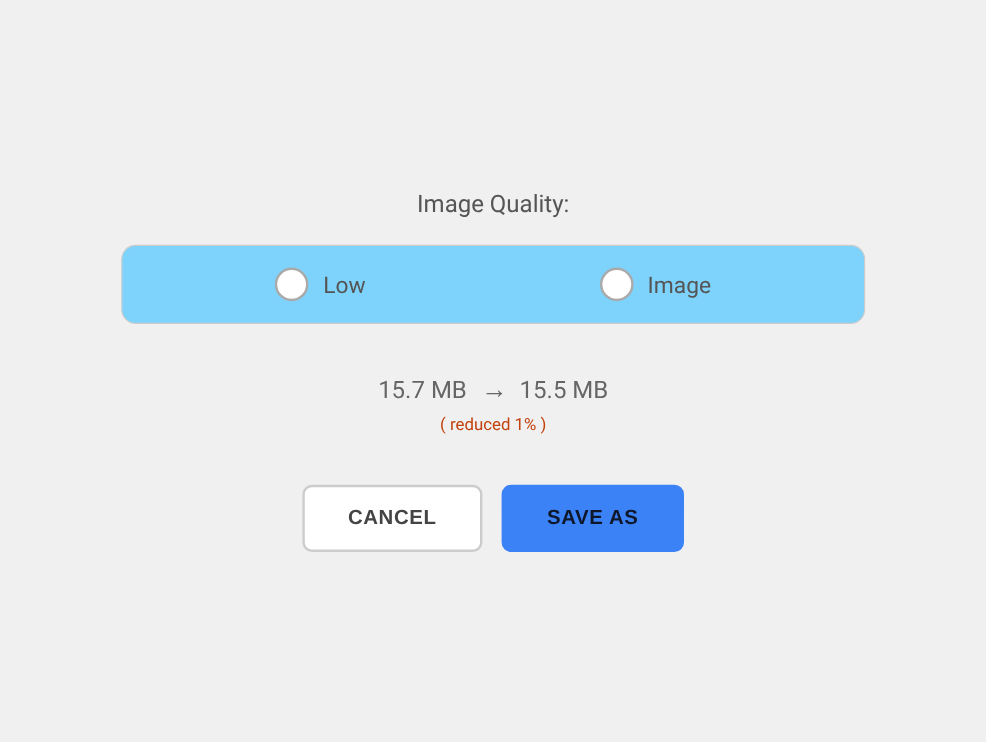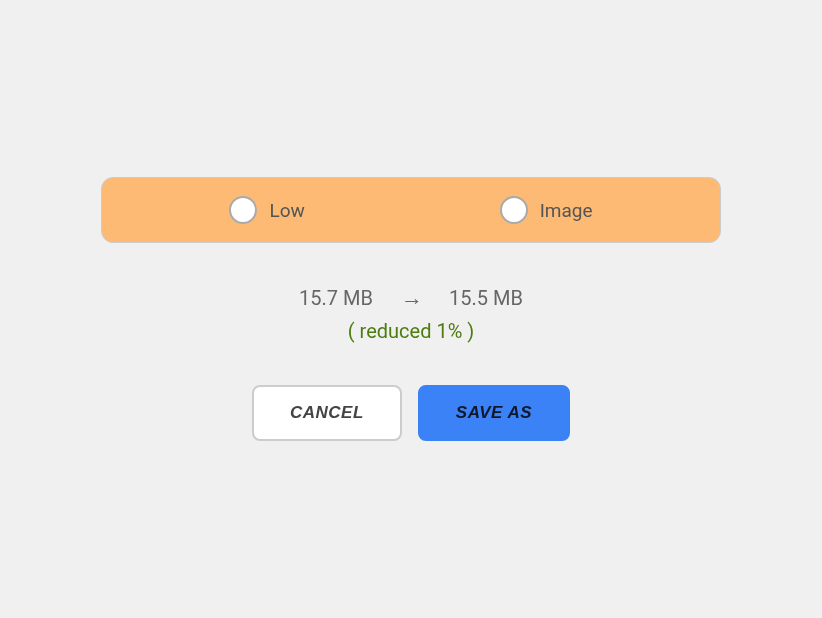--- a/index.html
+++ b/index.html
@@ -31,21 +31,21 @@
       color: #555;
       margin-bottom: 22px;
       font-weight: 400;
     }
 
     .radio-group {
       display: flex;
       align-items: center;
       justify-content: space-around;
       width: 100%;
-      background: #fdba74;
+      background: #7dd3fc;
       border: 1.5px solid #ccc;
       border-radius: 12px;
       padding: 18px 30px;
       margin-bottom: 42px;
     }
 
     .radio-option {
       display: flex;
       align-items: center;
       gap: 12px;
@@ -85,71 +85,71 @@
     .size-info {
       display: flex;
       flex-direction: column;
       align-items: center;
       margin-bottom: 42px;
     }
 
     .size-row {
       display: flex;
       align-items: center;
-      gap: 28px;
+      gap: 12px;
       font-size: 20px;
       color: #666;
       font-weight: 400;
       margin-bottom: 8px;
     }
 
     .arrow {
       font-size: 22px;
       color: #666;
       letter-spacing: -2px;
     }
 
     .reduction-text {
-      font-size: 20px;
-      color: #4d7c0f;
+      font-size: 14px;
+      color: #c2410c;
     }
 
     .button-row {
       display: flex;
       gap: 16px;
       align-items: center;
     }
 
     .btn {
       padding: 16px 36px;
       font-size: 17px;
       font-weight: 600;
       border-radius: 8px;
       cursor: pointer;
       letter-spacing: 0.5px;
       border: 2px solid #ccc;
       background: white;
       color: #444;
       min-width: 130px;
       text-align: center;
-      font-style: italic;
     }
 
     .btn-primary {
       background: #3b82f6;
       color: #0f172a;
       border-color: #3b82f6;
       min-width: 150px;
     }
   </style>
 </head>
 <body>
 
 <div class="dialog">
 
+  <div class="label-title">Image Quality:</div>
 
   <div class="radio-group">
 
     <label class="radio-option">
       <div class="radio-circle"></div>
       <span class="radio-label">Low</span>
     </label>
 
     <label class="radio-option">
       <div class="radio-circle"></div>

